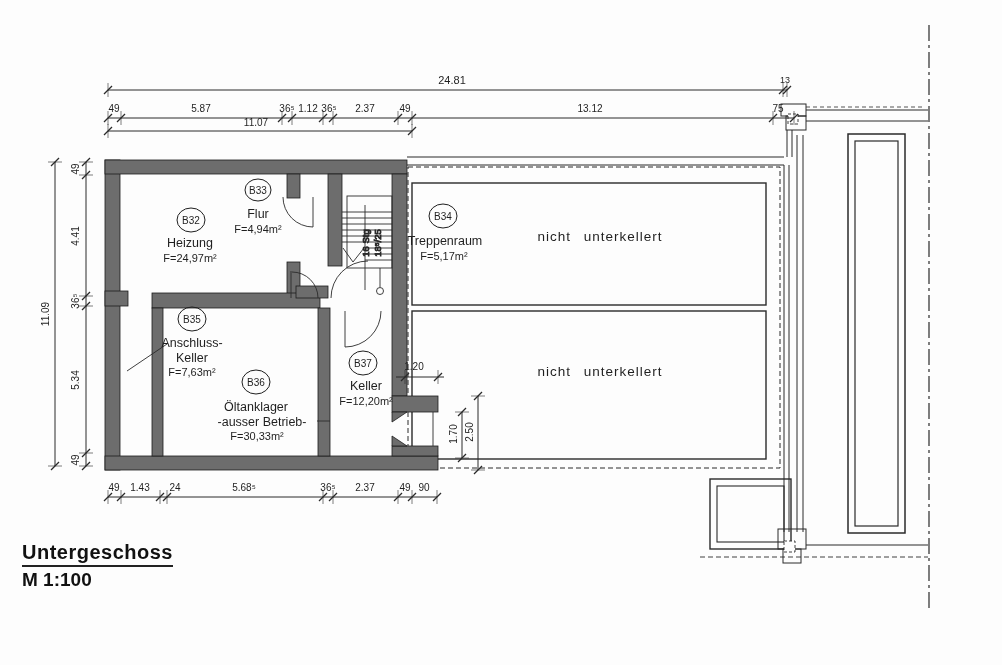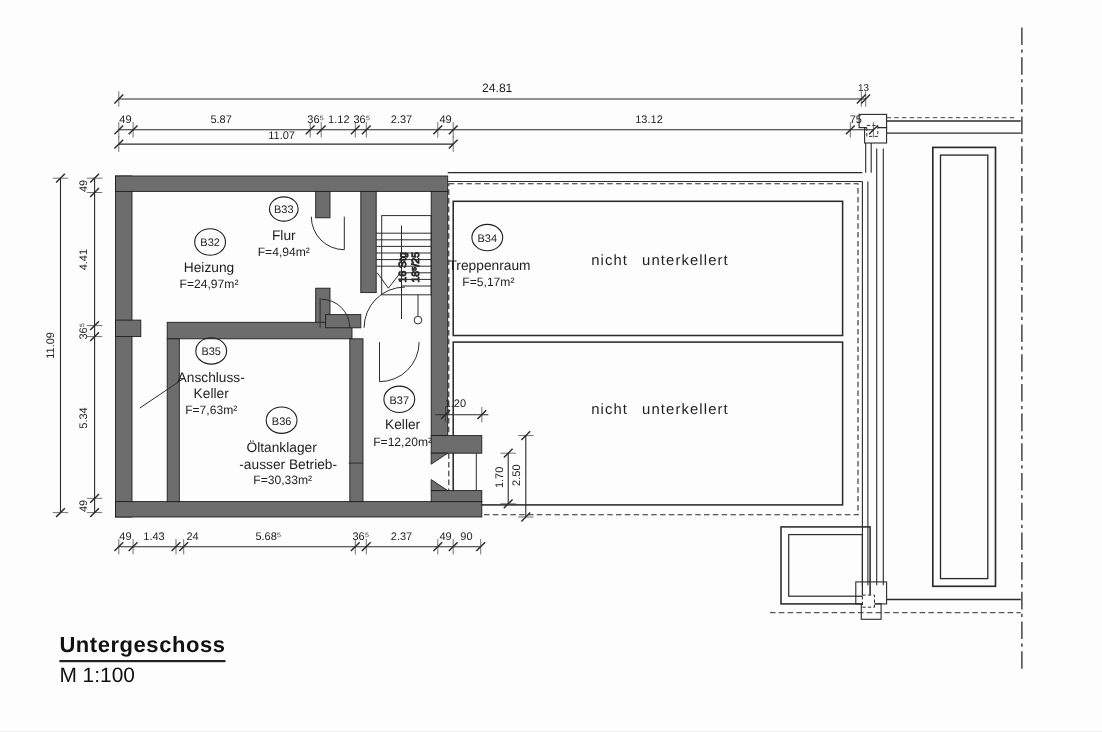--- a/index.html
+++ b/index.html
@@ -1,22 +1,22 @@
 <!DOCTYPE html>
 <html><head>
 <meta charset="utf-8">
 <style>
   html,body{margin:0;padding:0;background:#e8e8e8;font-family:"Liberation Sans",sans-serif;}
   .canvas{position:relative;width:1002px;height:665px;background:#fdfdfd;overflow:hidden;}
   svg{position:absolute;left:0;top:0;}
   svg text{fill:#1f1f1f;font-family:"Liberation Sans",sans-serif;}
-  .titleblock{position:absolute;left:54px;top:541px;margin-top:35px;}
+  .titleblock{position:absolute;left:22px;top:541px;}
   .title-main{font-size:20px;font-weight:bold;color:#111;border-bottom:2px solid #222;
     letter-spacing:.5px;display:inline-block;padding-bottom:1px;}
-  .title-scale{font-size:19px;color:#111;margin-top:2px;}
+  .title-scale{font-size:19px;color:#111;margin-top:2px;font-weight:bold;}
 </style>
 </head>
 <body>
 
 <div class="canvas">
 <svg width="1002" height="665" viewBox="0 0 1002 665">
 
   <g fill="none" stroke="#2a2a2a">
 
     <line x1="407" y1="157" x2="784" y2="157" stroke-width="1.2"></line>

